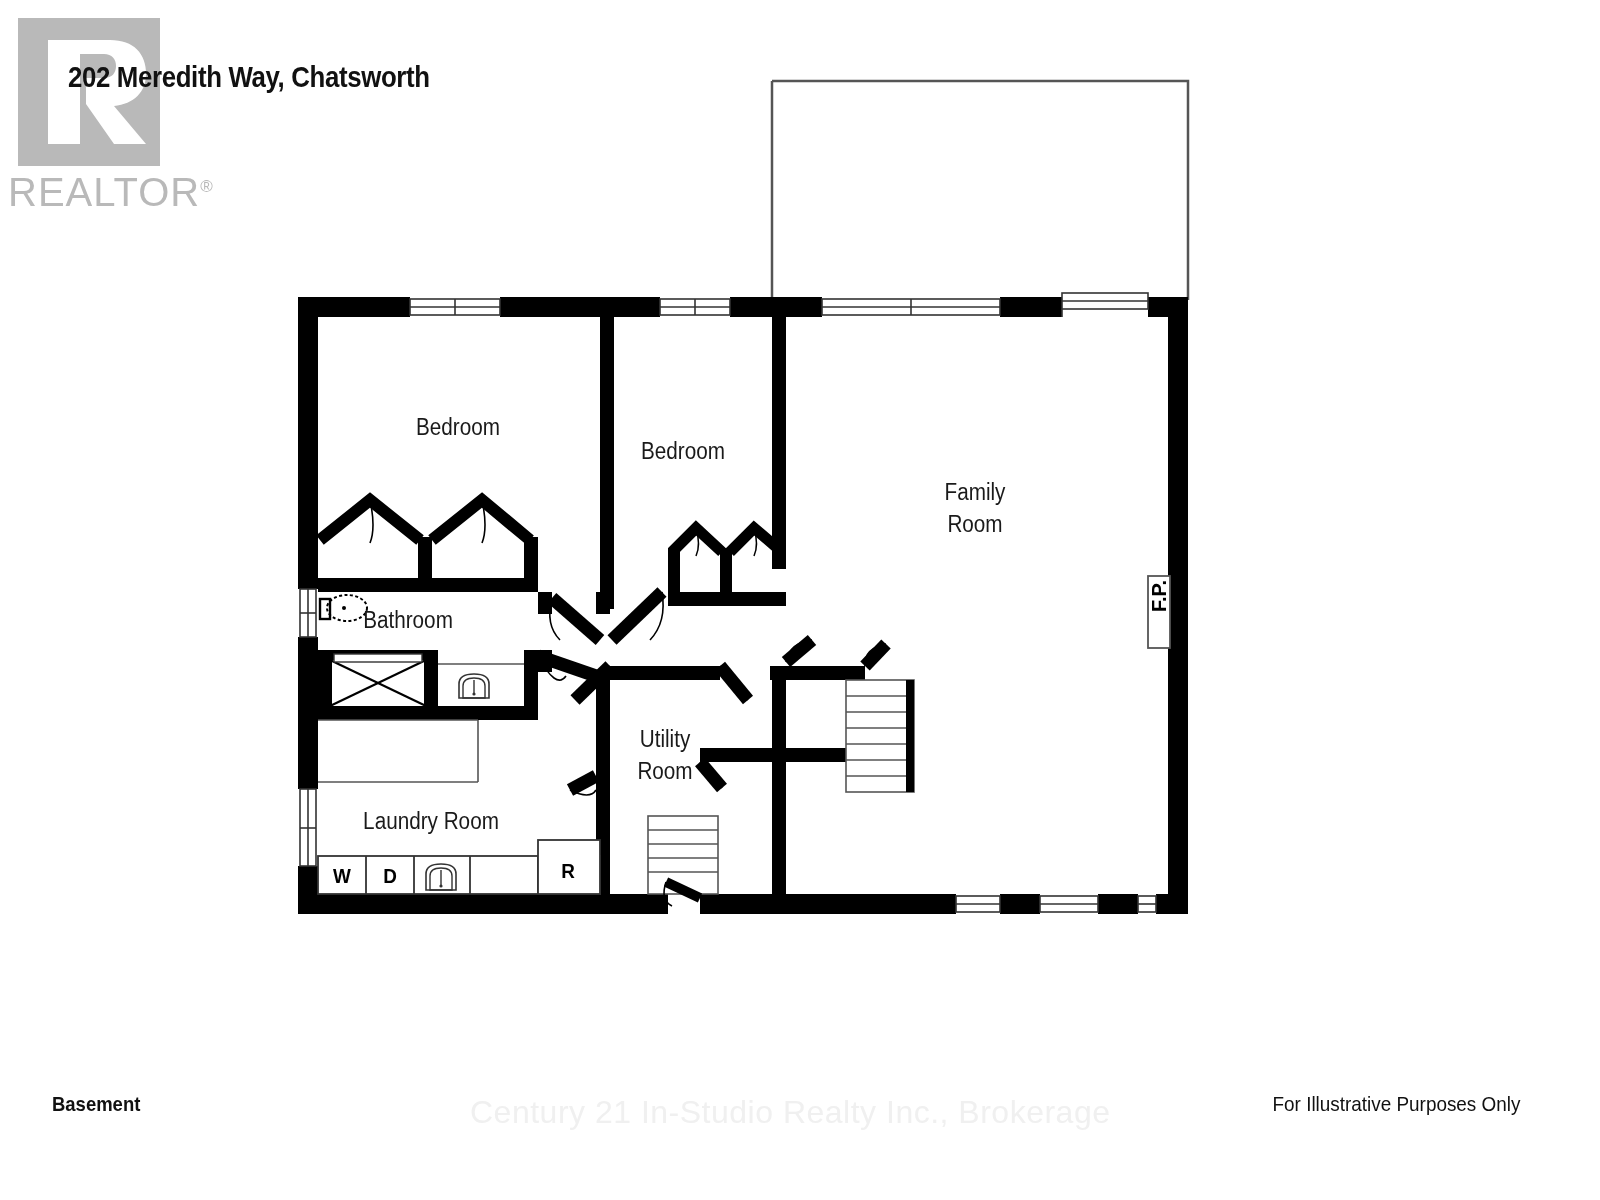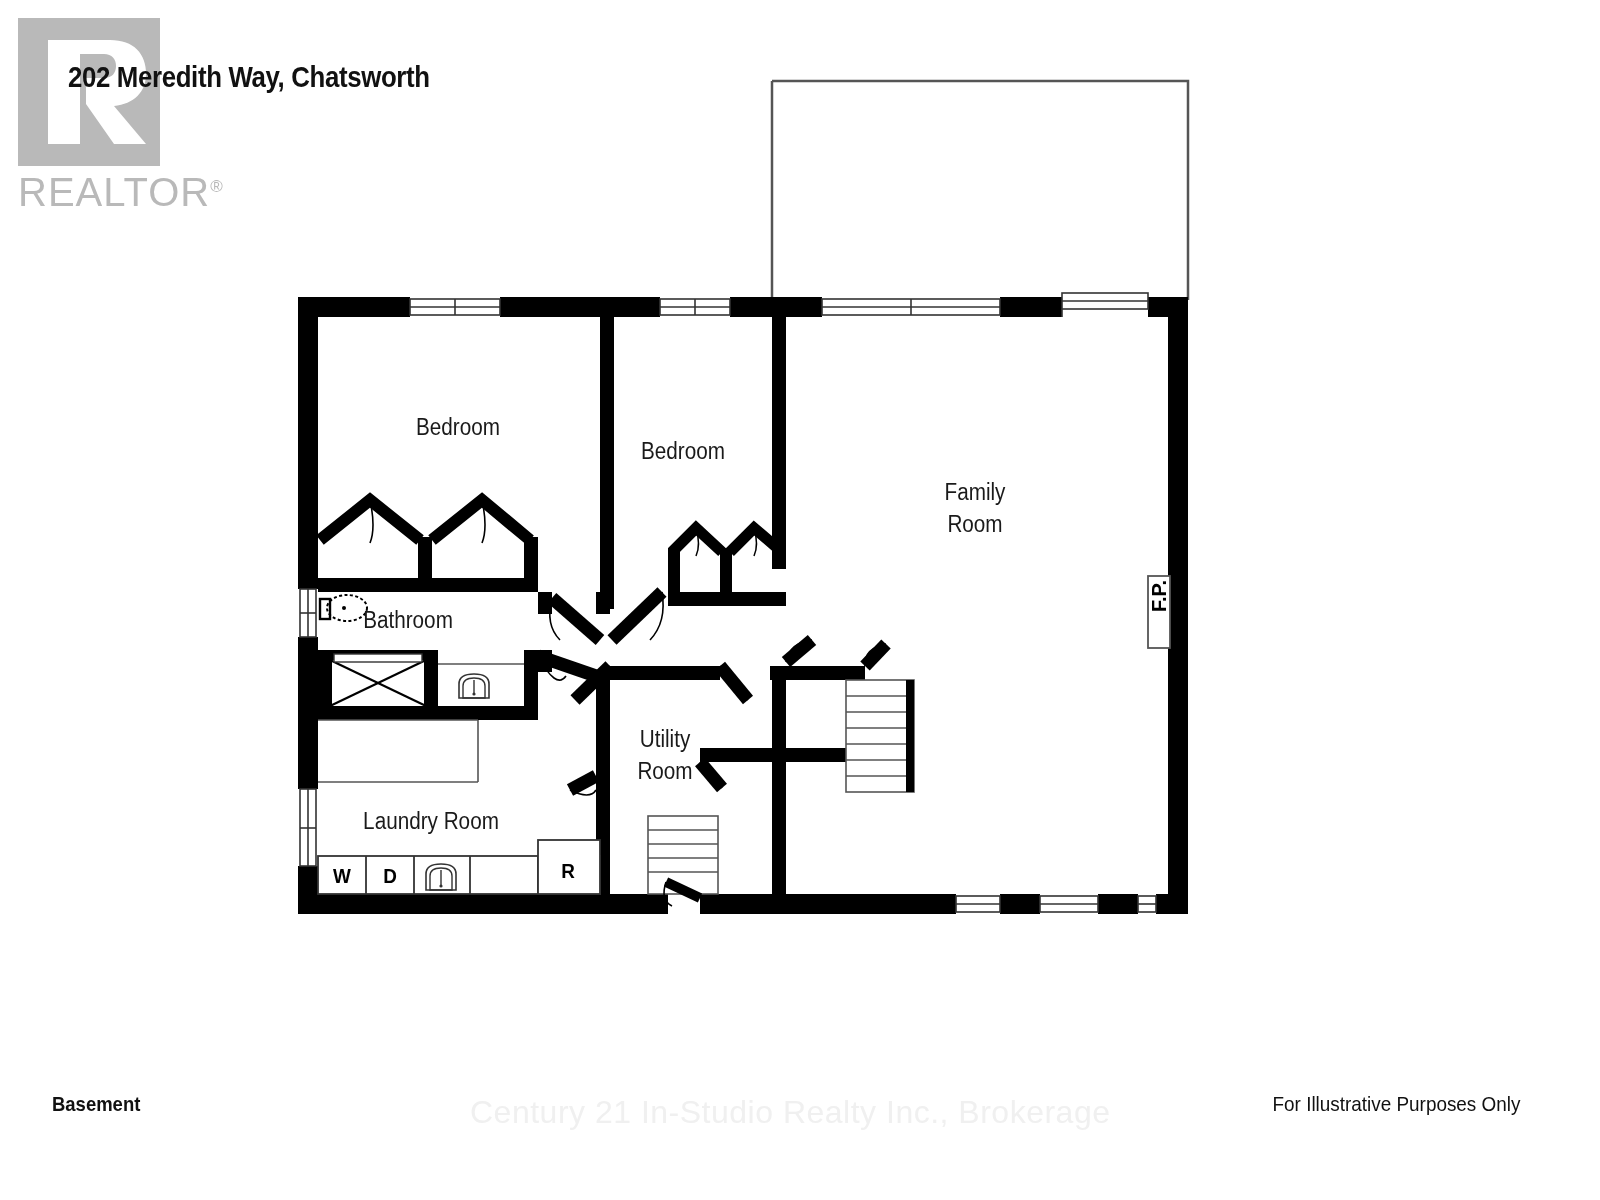--- a/index.html
+++ b/index.html
@@ -36,21 +36,20 @@
   }
   #realtor-logo .word {
     position: absolute;
     left: 0px;
     top: 152px;
     font-size: 40px;
     letter-spacing: 1px;
     color: #b9b9b9;
     font-family: "Liberation Sans", sans-serif;
     white-space: nowrap;
-    margin-left: 10px;
   }
   #realtor-logo .reg {
     font-size: 17px;
     vertical-align: super;
   }
 
   #page-title {
     position: absolute;
     left: 68px;
     top: 60px;

